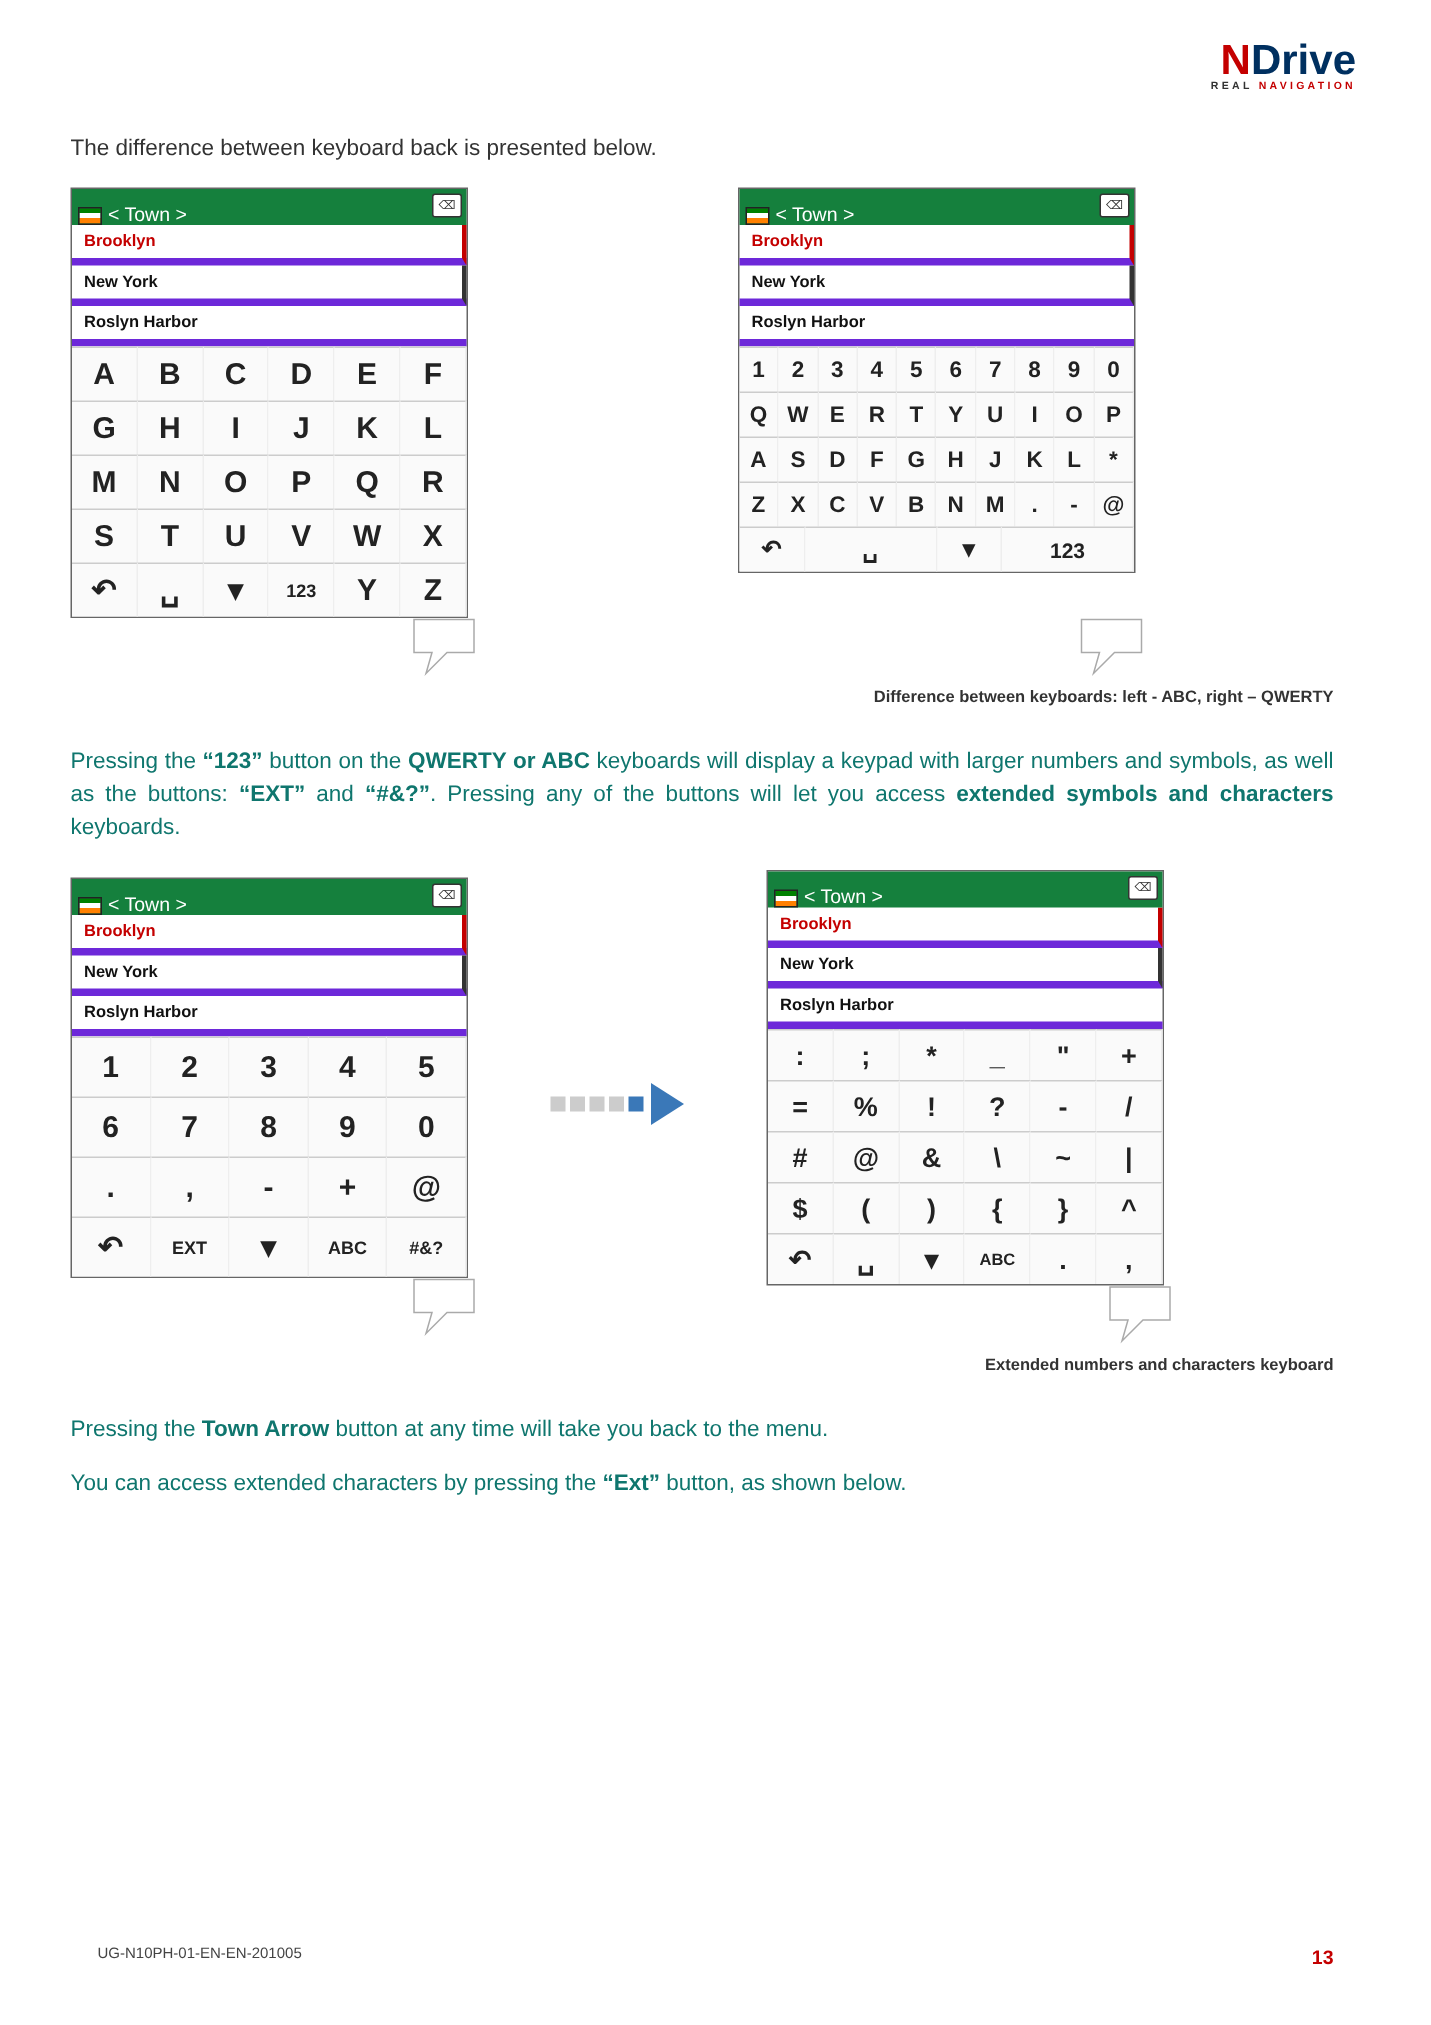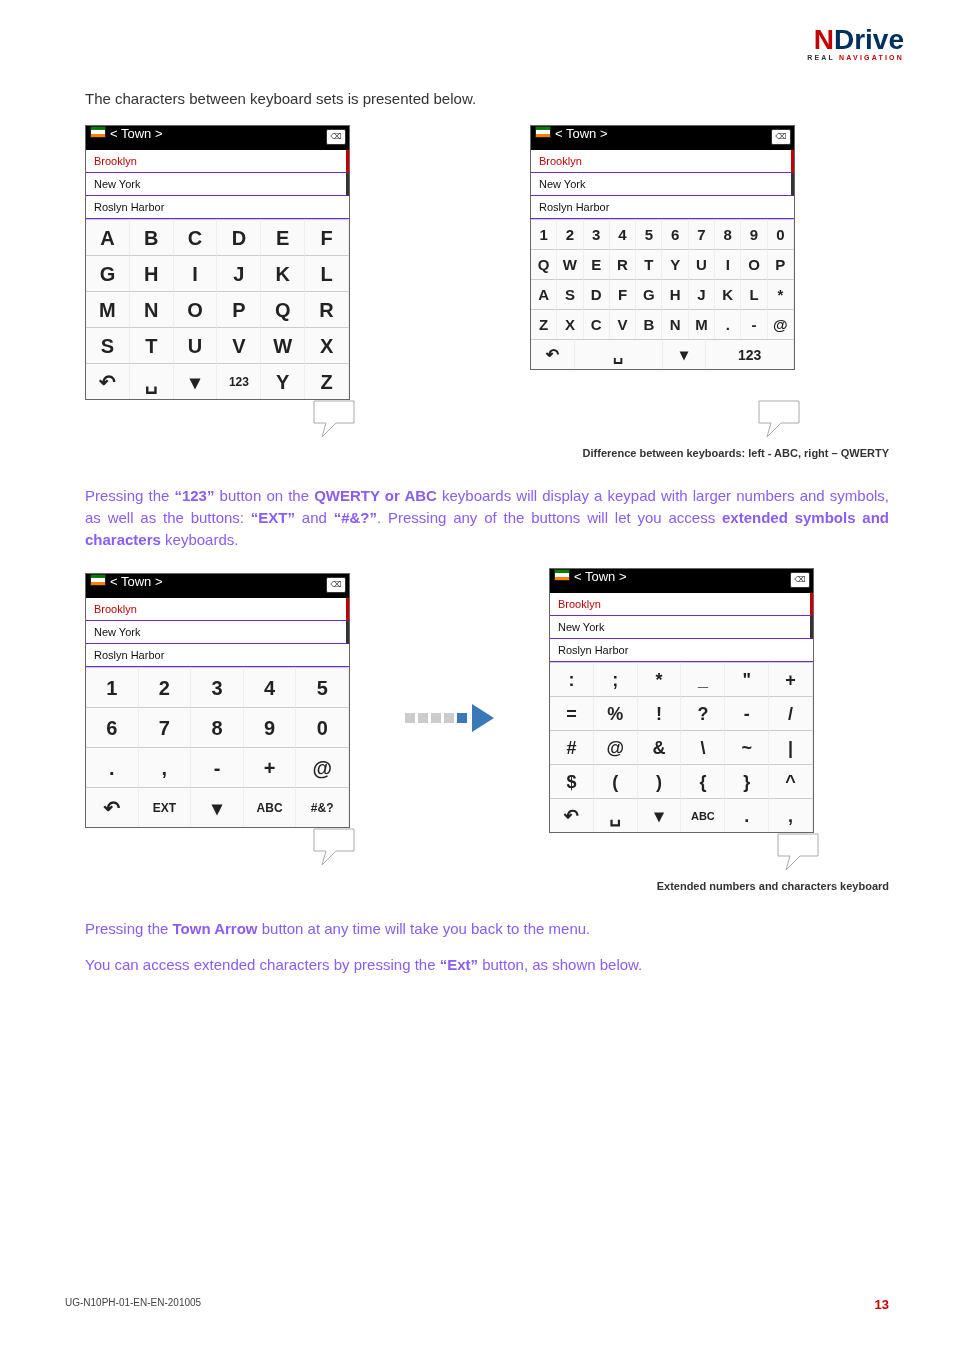--- a/index.html
+++ b/index.html
@@ -6,21 +6,21 @@
   body {
     margin: 0;
     width: 954px;
     height: 1350px;
     background: #ffffff;
     font-family: Arial, Helvetica, sans-serif;
     color: #333333;
     position: relative;
   }
   .page {
-    padding: 30px 65px 40px 85px;
+    padding: 30px 65px 40px 47px;
   }
   .logo {
     position: absolute;
     top: 26px;
     right: 50px;
     text-align: right;
   }
   .logo-main { font-size: 28px; font-weight: bold; color: #003060; line-height: 1; }
   .logo-main .n1 { color:#c40000;}
   .logo-sub { font-size: 7px; letter-spacing: 2.2px; color:#333; font-weight:bold;}
@@ -40,37 +40,37 @@
     margin-top: 18px;
     align-items: center;
   }
   .kbwrap { position: relative; padding-bottom: 35px; }
   .kb {
     width: 265px;
     border: 1px solid #666;
     background:#fff;
   }
   .sbar {
-    background:#000000;
+    background:#15803d;
     color:#fff;
     display:flex;
-    align-items:flex-start;
+    align-items:flex-end;
     height:24px;
     font-size:13px;
     padding:0 4px;
     position: relative;
   }
   .flag { width:16px; height:12px; background:linear-gradient(to bottom,#008000 33%,#fff 33%,#fff 66%,#ff8000 66%); margin-right:4px; border:1px solid #222;}
   .bsp {
     position:absolute; right:3px; top:3px;
     width:20px; height:16px;
     background:#fff; border:1px solid #333; border-radius:2px;
     font-size:8px; text-align:center; line-height:14px; color:#333;
   }
-  .sug { font-size:11px; font-weight:normal; padding:5px 8px; border-bottom:1px solid #6d28d9; color:#111;}
+  .sug { font-size:11px; font-weight:bold; padding:5px 8px; border-bottom:5px solid #6d28d9; color:#111;}
   .sug.sel { color:#c40000; border-right:3px solid #c40000; }
   .sug2 { border-right:3px solid #333;}
   .keys { display:grid; }
   .keys.abc { grid-template-columns: repeat(6,1fr); }
   .keys.qw  { grid-template-columns: repeat(10,1fr); }
   .keys.num { grid-template-columns: repeat(5,1fr); }
   .keys.sym { grid-template-columns: repeat(6,1fr); }
   .k {
     border-top:1px solid #ccc;
     border-right:1px solid #eee;
@@ -92,21 +92,21 @@
   .bubble svg { width:100%; height:100%; }
   .caption {
     text-align:right;
     font-size:11px;
     font-weight:bold;
     color:#333;
     margin:12px 0 26px 0;
   }
   .para {
     font-size:15px;
-    color:#8b5cf6;
+    color:#0f766e;
     line-height:1.45;
     text-align:justify;
     margin:8px 0 14px 0;
   }
   .para b { font-weight:bold; }
   .progress {
     display:flex; align-items:center; gap:3px;
     margin: 0 55px;
   }
   .pg-dot { width:10px; height:10px; background:#ccc; }
@@ -131,21 +131,21 @@
 </head>
 <body>
 
 <div class="page">
 
   <div class="logo">
     <div class="logo-main"><span class="n1">N</span>Drive</div>
     <div class="logo-sub">REAL <span class="nav">NAVIGATION</span></div>
   </div>
 
-  <p class="intro">The characters between keyboard sets is presented below.</p>
+  <p class="intro">The difference between keyboard back is presented below.</p>
 
   <div class="row">
 
     <div class="kbwrap">
       <div class="kb">
         <div class="sbar">
           <span class="flag"></span>
           <span>&lt; Town &gt;</span>
           <span class="bsp">⌫</span>
         </div>

